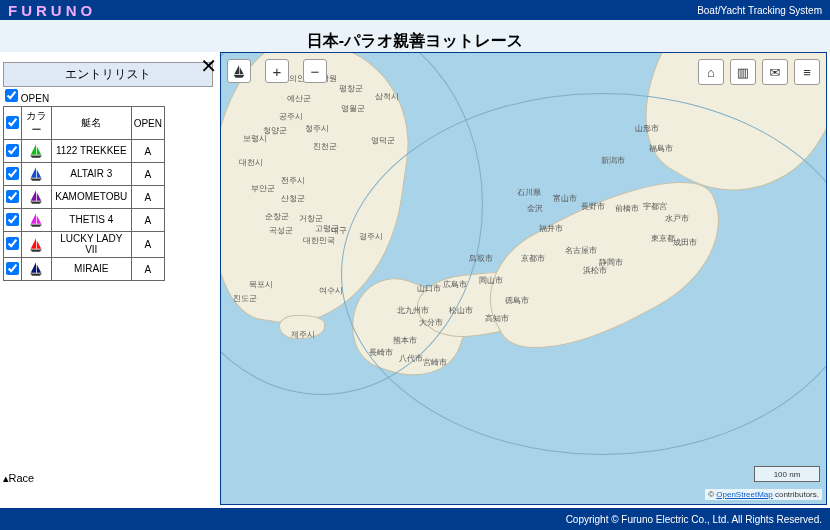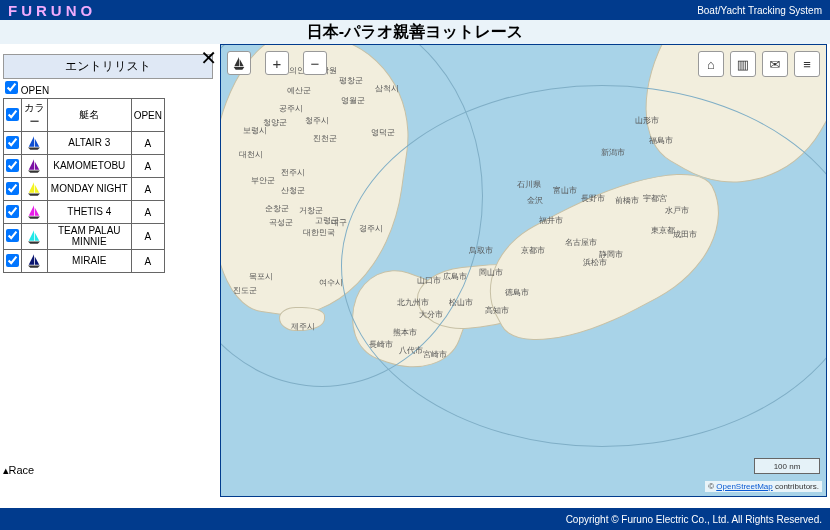--- a/index.html
+++ b/index.html
@@ -1,19 +1,19 @@
 <!DOCTYPE html>
 <html><head>
 <meta charset="utf-8">
 <style>
   html,body{margin:0;padding:0;width:830px;height:530px;font-family:Arial,"Helvetica Neue",Helvetica,sans-serif;background:#fff;overflow:hidden;}
   
   .topbar{height:20px;background:#013b8d;color:#fff;display:flex;align-items:center;justify-content:space-between;padding:0 8px;font-size:10px;}
   .logo{font-family:Impact,"Arial Black",sans-serif;font-weight:900;letter-spacing:4px;font-size:15px;color:#f0abfc;}
-  .title-band{height:24px;display:flex;align-items:center;justify-content:center;background:radial-gradient(circle at 6px 22px,#cfe4f1 0 6px,transparent 6px) 0 0/16px 16px,#eaf3f9;font-weight:700;font-size:16px;color:#000;}
+  .title-band{height:32px;display:flex;align-items:flex-end;justify-content:center;background:radial-gradient(circle at 6px 22px,#cfe4f1 0 6px,transparent 6px) 0 0/16px 16px,#eaf3f9;font-weight:700;font-size:16px;color:#000;}
   .main{position:relative;height:456px;}
   
   .map{position:absolute;left:220px;top:0;right:3px;bottom:3px;border:1px solid #013b8d;overflow:hidden;background:#a8d3e8;}
   .land{position:absolute;background:#f2eedd;border:1px solid #c7c0a5;border-radius:40% 55% 60% 40%/50% 40% 55% 60%;}
   .coast{position:absolute;border:1px solid #7faec6;border-radius:50%;}
   .city{position:absolute;font-size:8px;color:#555;white-space:nowrap;}
   
   .mc{position:absolute;left:6px;top:6px;display:flex;gap:14px;}
   .mc .btn{width:22px;height:22px;background:#fff;border:1px solid #999;border-radius:3px;display:flex;align-items:center;justify-content:center;font-size:15px;color:#333;cursor:pointer;}
   
@@ -68,20 +68,32 @@
           <th>艇名</th>
           <th>OPEN</th>
         </tr>
       </thead>
       <tbody id="entries-body">
           <tr>
             <td class="chk"><input type="checkbox" checked="" style=""></td>
             <td>
               <svg class="sail" viewBox="0 0 24 24">
                 <path d="M4 18 L20 18 L17 21 L7 21 Z" fill="#333"></path>
+                <path d="M12 3 L12 17 L5 17 Z" fill="#17b81f"></path>
+                <path d="M13 6 L13 17 L19 17 Z" fill="#17b81f"></path>
+              </svg>
+            </td>
+            <td class="name">1122 TREKKEE</td>
+            <td>A</td>
+          </tr>
+          <tr>
+            <td class="chk"><input type="checkbox" checked="" style=""></td>
+            <td>
+              <svg class="sail" viewBox="0 0 24 24">
+                <path d="M4 18 L20 18 L17 21 L7 21 Z" fill="#333"></path>
                 <path d="M12 3 L12 17 L5 17 Z" fill="#0f4ed0"></path>
                 <path d="M13 6 L13 17 L19 17 Z" fill="#0f4ed0"></path>
               </svg>
             </td>
             <td class="name">ALTAIR 3</td>
             <td>A</td>
           </tr>
           <tr>
             <td class="chk"><input type="checkbox" checked="" style=""></td>
             <td>
@@ -92,49 +104,37 @@
               </svg>
             </td>
             <td class="name">KAMOMETOBU</td>
             <td>A</td>
           </tr>
           <tr>
             <td class="chk"><input type="checkbox" checked="" style=""></td>
             <td>
               <svg class="sail" viewBox="0 0 24 24">
                 <path d="M4 18 L20 18 L17 21 L7 21 Z" fill="#333"></path>
-                <path d="M12 3 L12 17 L5 17 Z" fill="#f3f320"></path>
-                <path d="M13 6 L13 17 L19 17 Z" fill="#f3f320"></path>
-              </svg>
-            </td>
-            <td class="name">MONDAY NIGHT</td>
-            <td>A</td>
-          </tr>
-          <tr>
-            <td class="chk"><input type="checkbox" checked="" style=""></td>
-            <td>
-              <svg class="sail" viewBox="0 0 24 24">
-                <path d="M4 18 L20 18 L17 21 L7 21 Z" fill="#333"></path>
                 <path d="M12 3 L12 17 L5 17 Z" fill="#e81ee8"></path>
                 <path d="M13 6 L13 17 L19 17 Z" fill="#e81ee8"></path>
               </svg>
             </td>
             <td class="name">THETIS 4</td>
             <td>A</td>
           </tr>
           <tr>
             <td class="chk"><input type="checkbox" checked="" style=""></td>
             <td>
               <svg class="sail" viewBox="0 0 24 24">
                 <path d="M4 18 L20 18 L17 21 L7 21 Z" fill="#333"></path>
-                <path d="M12 3 L12 17 L5 17 Z" fill="#1fe8e8"></path>
-                <path d="M13 6 L13 17 L19 17 Z" fill="#1fe8e8"></path>
-              </svg>
-            </td>
-            <td class="name">TEAM PALAU MINNIE</td>
+                <path d="M12 3 L12 17 L5 17 Z" fill="#ff1010"></path>
+                <path d="M13 6 L13 17 L19 17 Z" fill="#ff1010"></path>
+              </svg>
+            </td>
+            <td class="name">LUCKY LADY VII</td>
             <td>A</td>
           </tr>
           <tr>
             <td class="chk"><input type="checkbox" checked="" style=""></td>
             <td>
               <svg class="sail" viewBox="0 0 24 24">
                 <path d="M4 18 L20 18 L17 21 L7 21 Z" fill="#333"></path>
                 <path d="M12 3 L12 17 L5 17 Z" fill="#0a1570"></path>
                 <path d="M13 6 L13 17 L19 17 Z" fill="#0a1570"></path>
               </svg>

